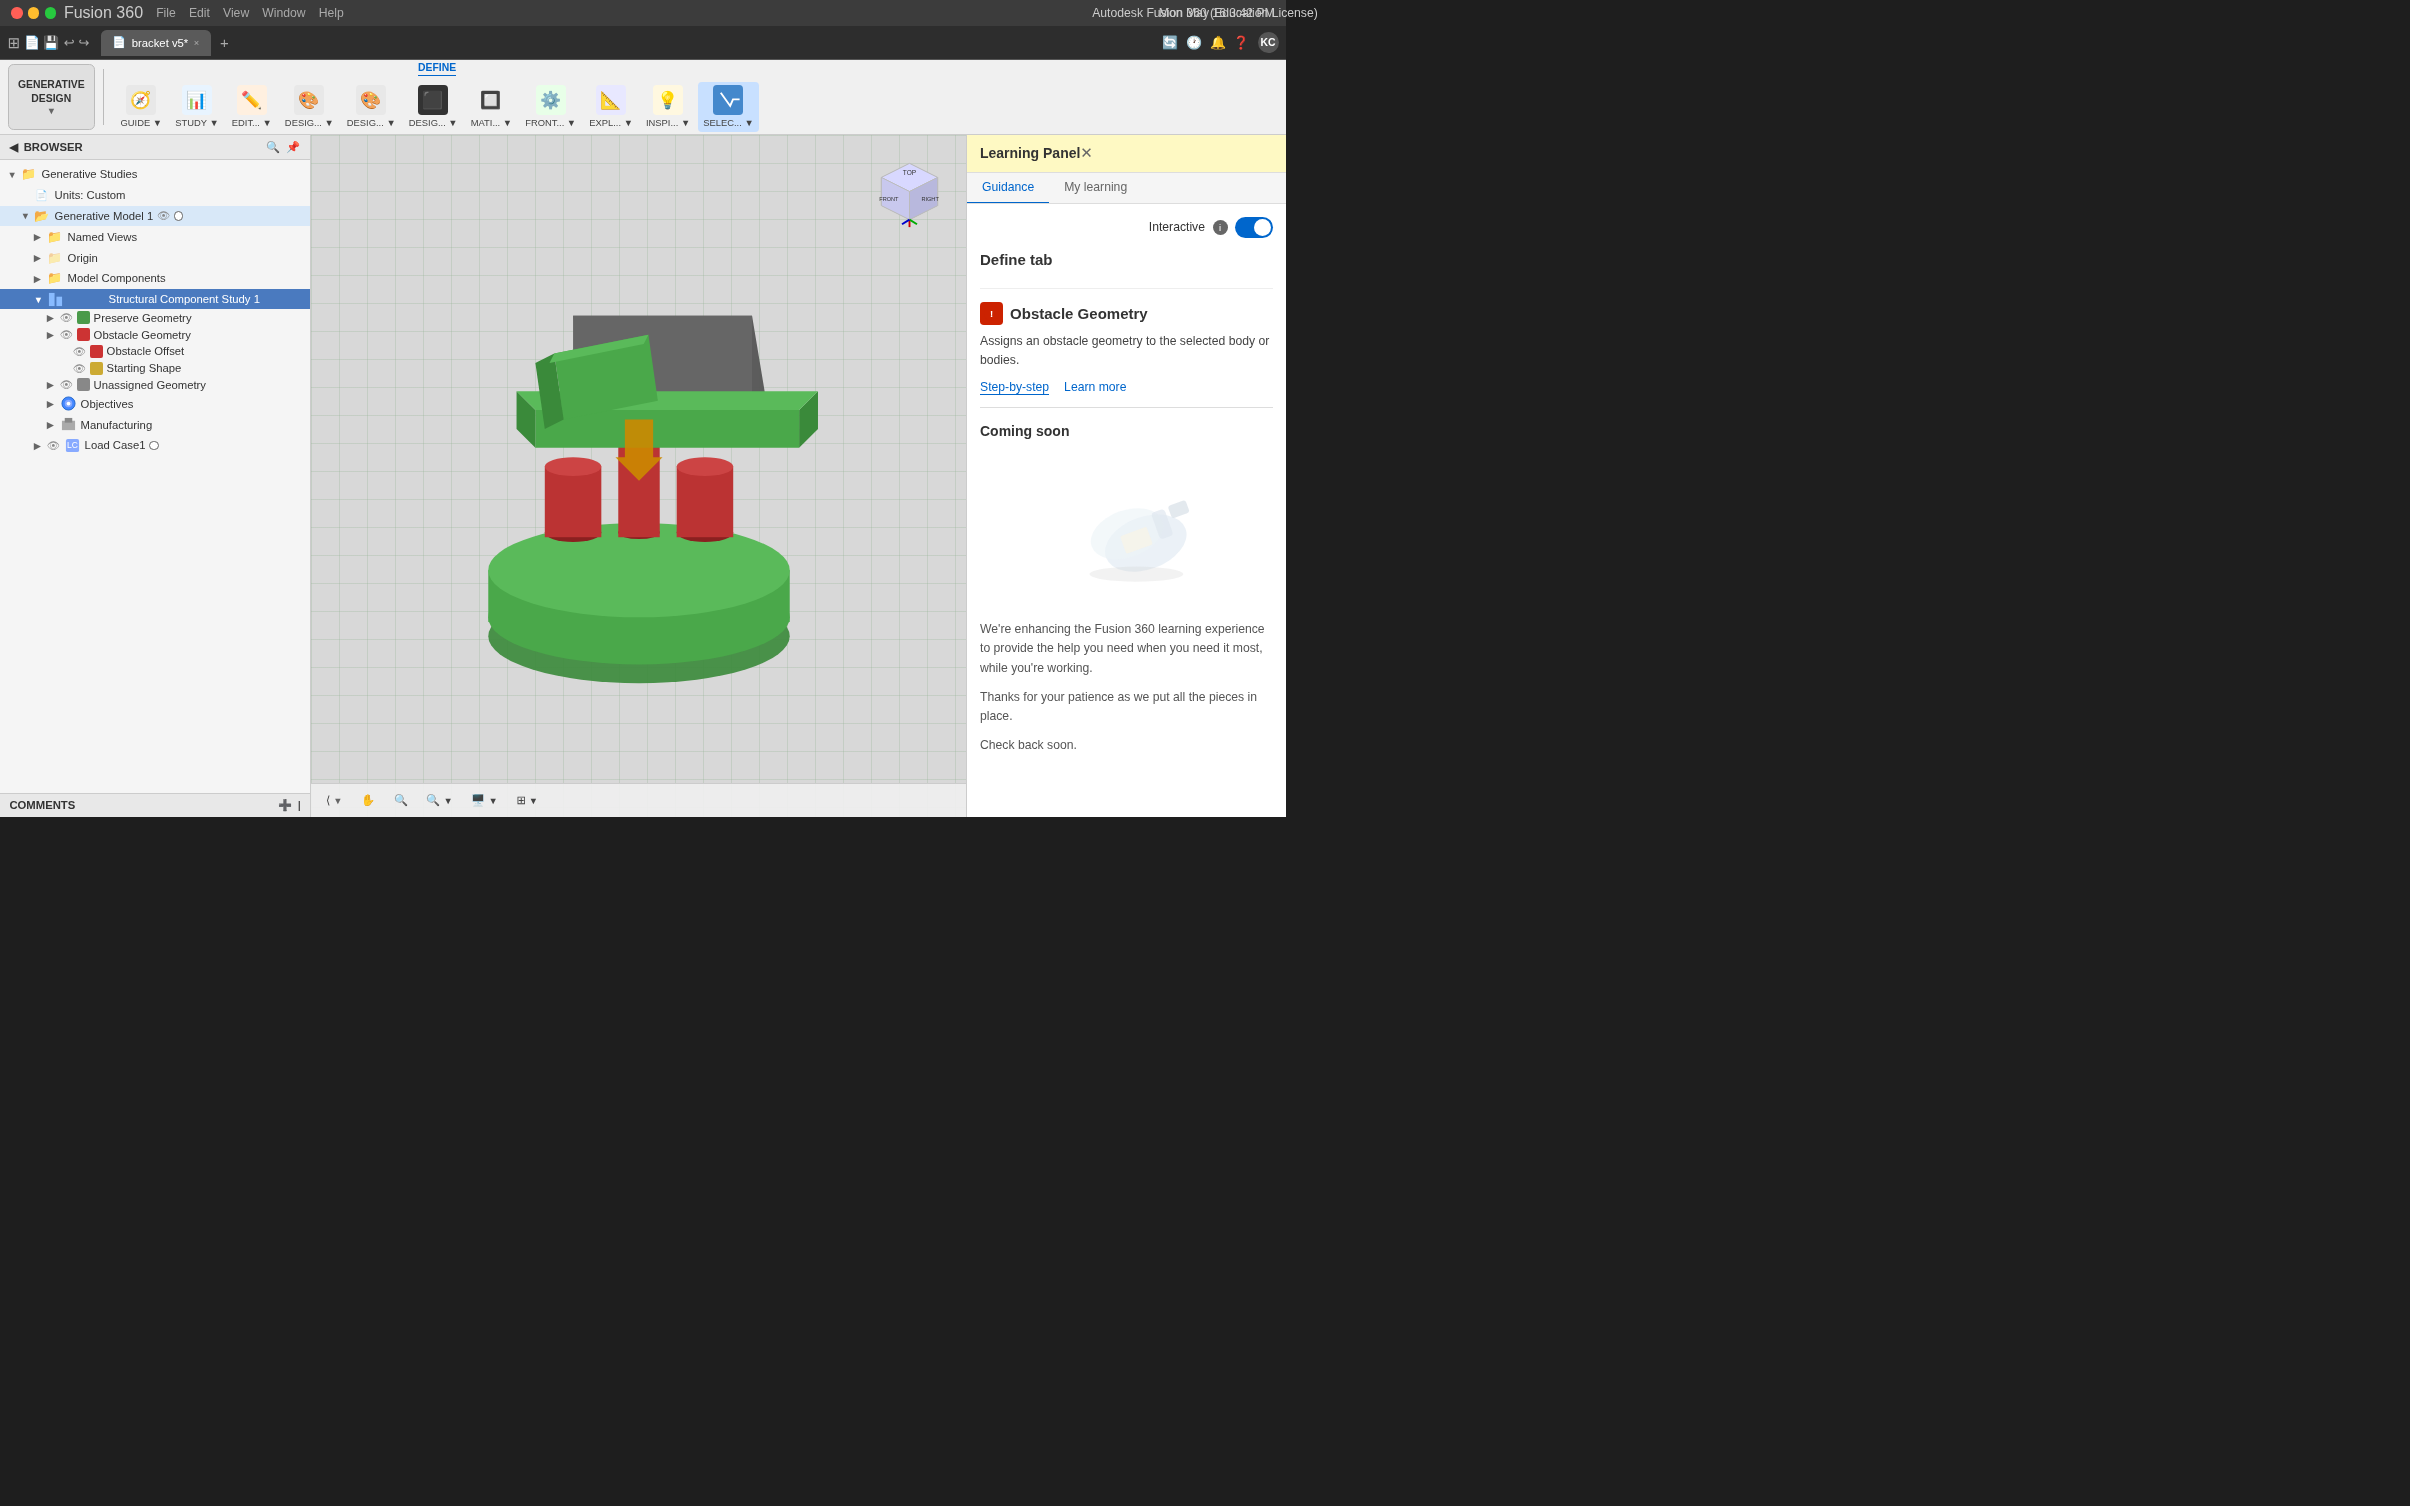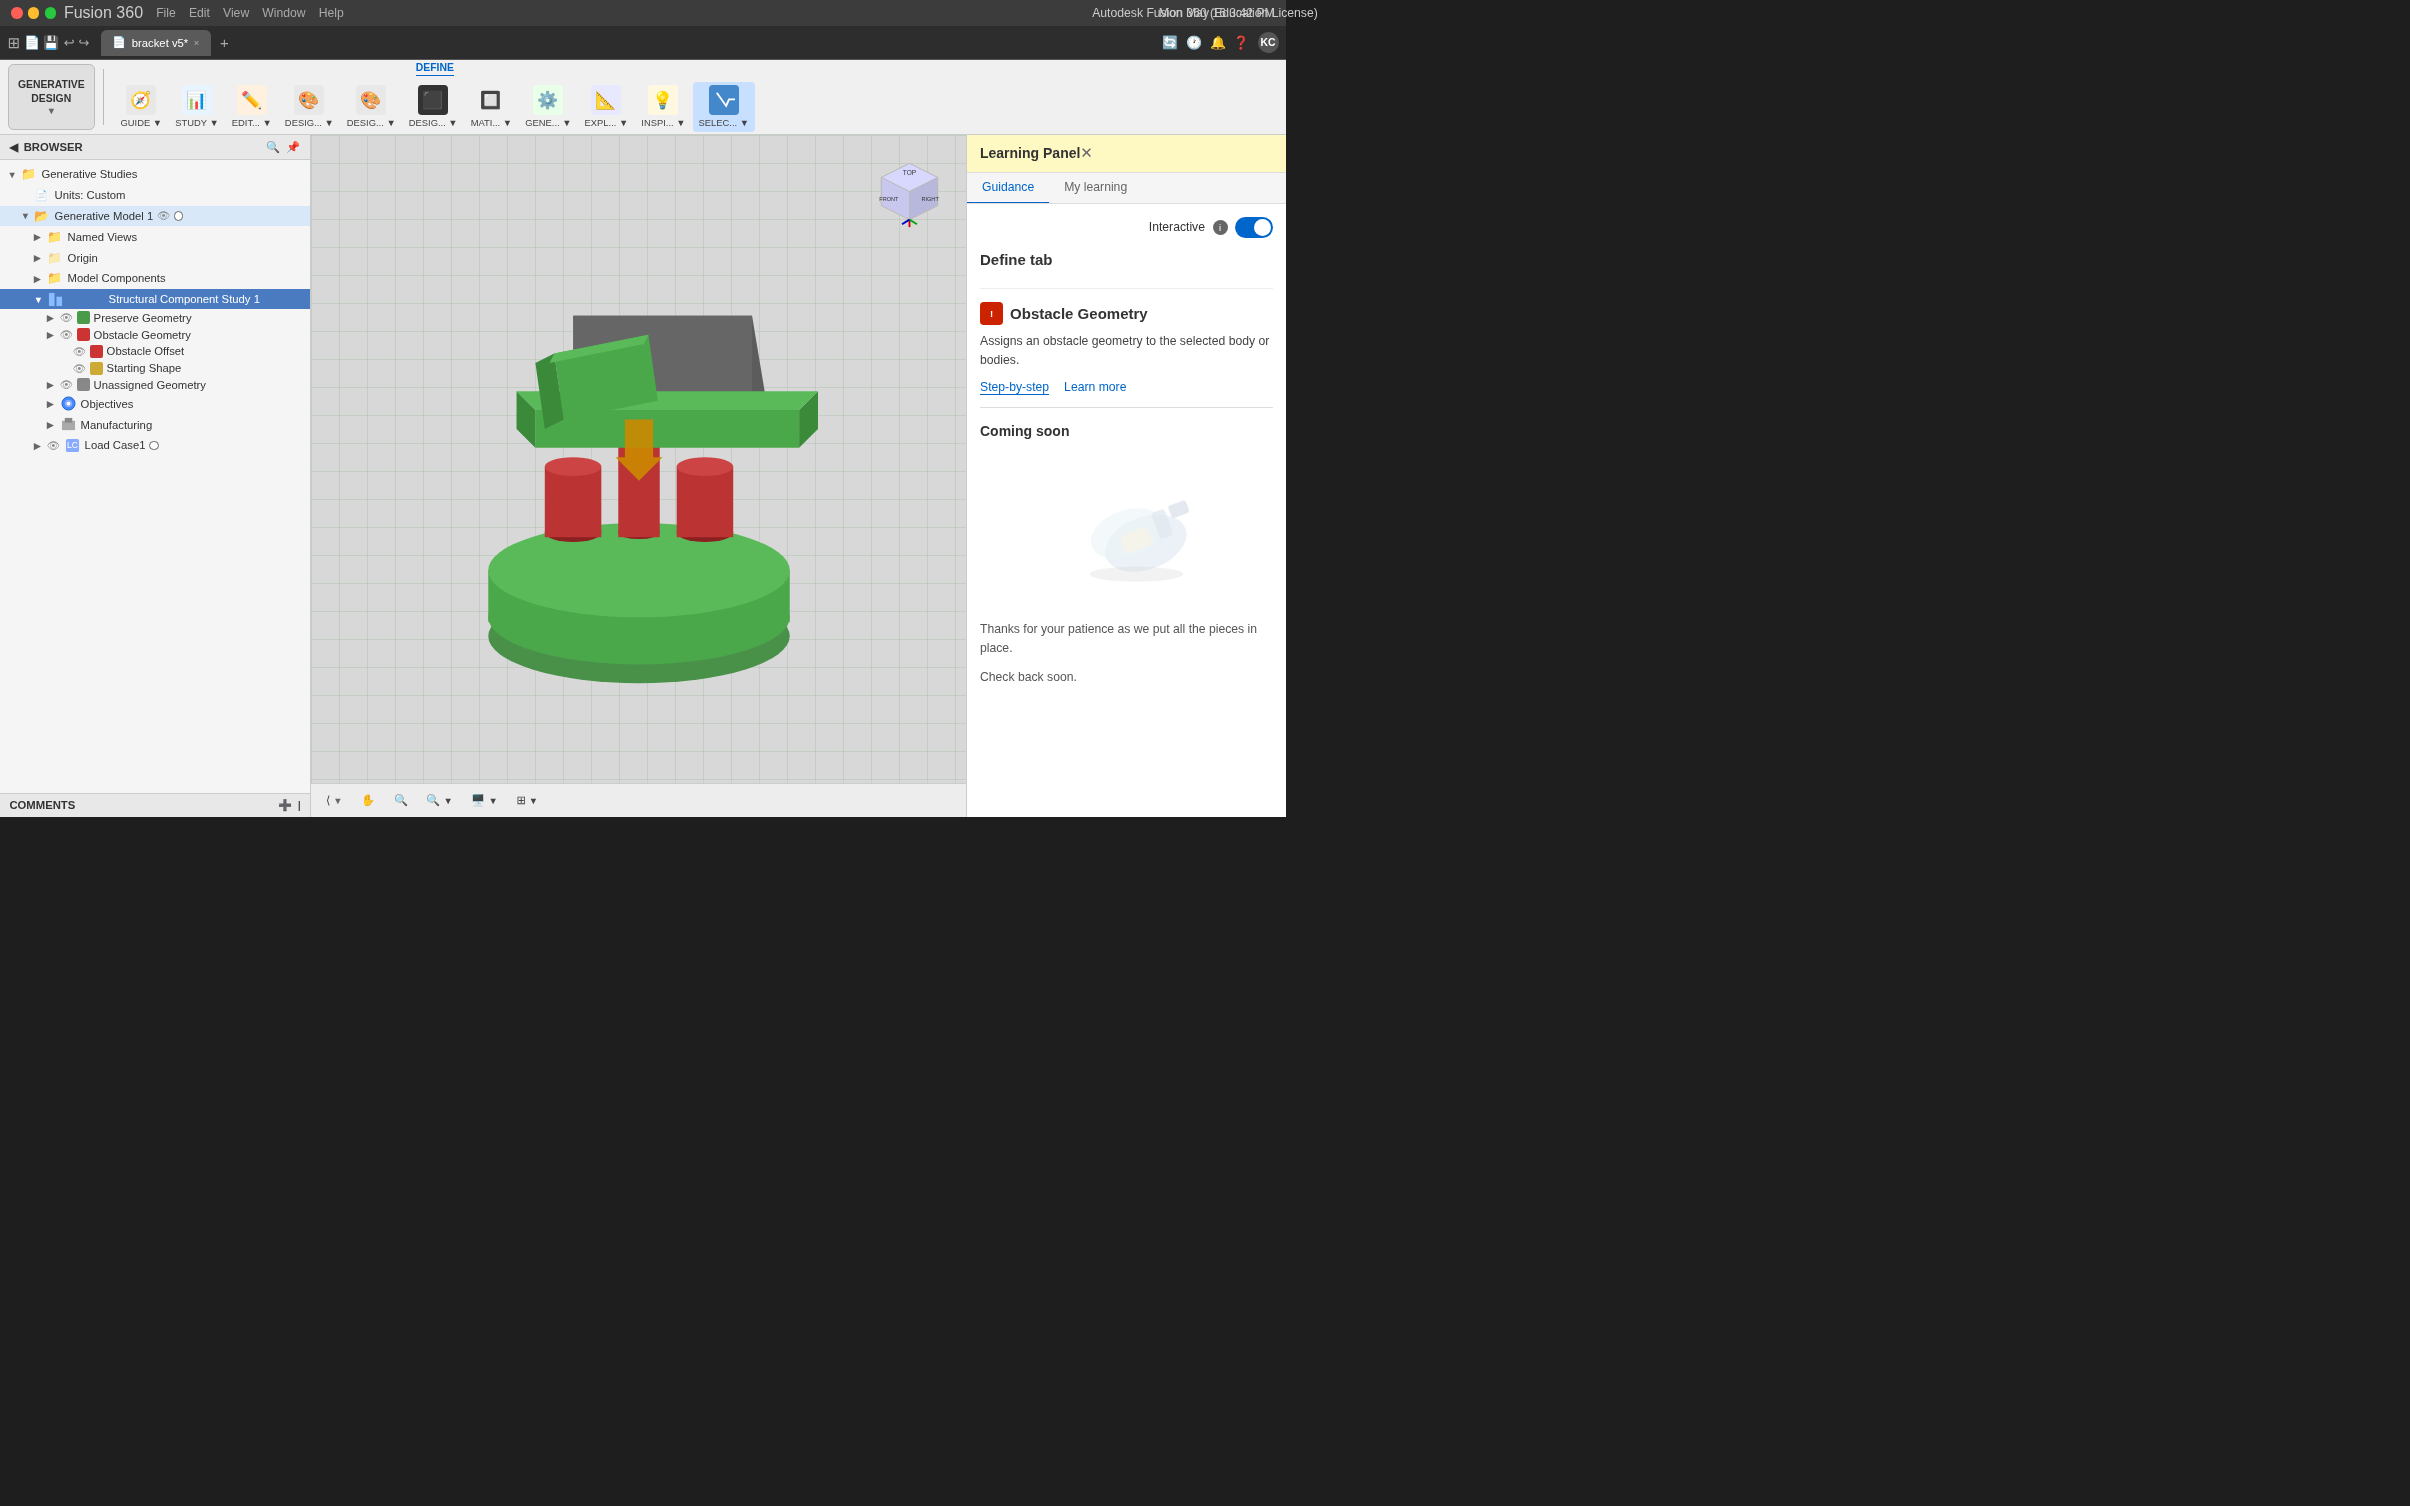--- a/index.html
+++ b/index.html
@@ -541,21 +541,21 @@
       <div class="toolbar-btn">
         <div class="icon-box" style="background:#333;color:#fff;">⬛</div>
         <span class="btn-label">DESIG... ▼</span>
       </div>
       <div class="toolbar-btn">
         <div class="icon-box" style="background:#f0f0f0;">🔲</div>
         <span class="btn-label">MATI... ▼</span>
       </div>
       <div class="toolbar-btn">
         <div class="icon-box" style="background:#e8ffe8;">⚙️</div>
-        <span class="btn-label">GENE... ▼</span>
+        <span class="btn-label">FRONT... ▼</span>
       </div>
       <div class="toolbar-btn">
         <div class="icon-box" style="background:#e8e8ff;">📐</div>
         <span class="btn-label">EXPL... ▼</span>
       </div>
       <div class="toolbar-btn">
         <div class="icon-box" style="background:#fff8e0;">💡</div>
         <span class="btn-label">INSPI... ▼</span>
       </div>
       <div class="toolbar-btn" style="background:#c8e0ff;border-radius:3.8px;">
@@ -868,20 +868,21 @@
               <rect x="130" y="50" width="15" height="30" rx="4" fill="#c0d0e0" opacity="0.7" transform="rotate(-20,137,65)"></rect>
 
               <rect x="145" y="42" width="20" height="14" rx="3" fill="#b0c0d0" opacity="0.7" transform="rotate(-20,155,49)"></rect>
 
               <rect x="95" y="72" width="30" height="20" rx="2" fill="#f0e8d0" opacity="0.8" transform="rotate(-20,110,82)"></rect>
 
               <ellipse cx="110" cy="118" rx="50" ry="8" fill="#aaa" opacity="0.3"></ellipse>
             </svg>
           </div>
 
+          <p class="coming-soon-text">We're enhancing the Fusion 360 learning experience to provide the help you need when you need it most, while you're working.</p>
           <p class="coming-soon-text">Thanks for your patience as we put all the pieces in place.</p>
           <p class="coming-soon-text">Check back soon.</p>
         </div>
       </div>
     </div>
   </div>
 
 </div>
 
 

